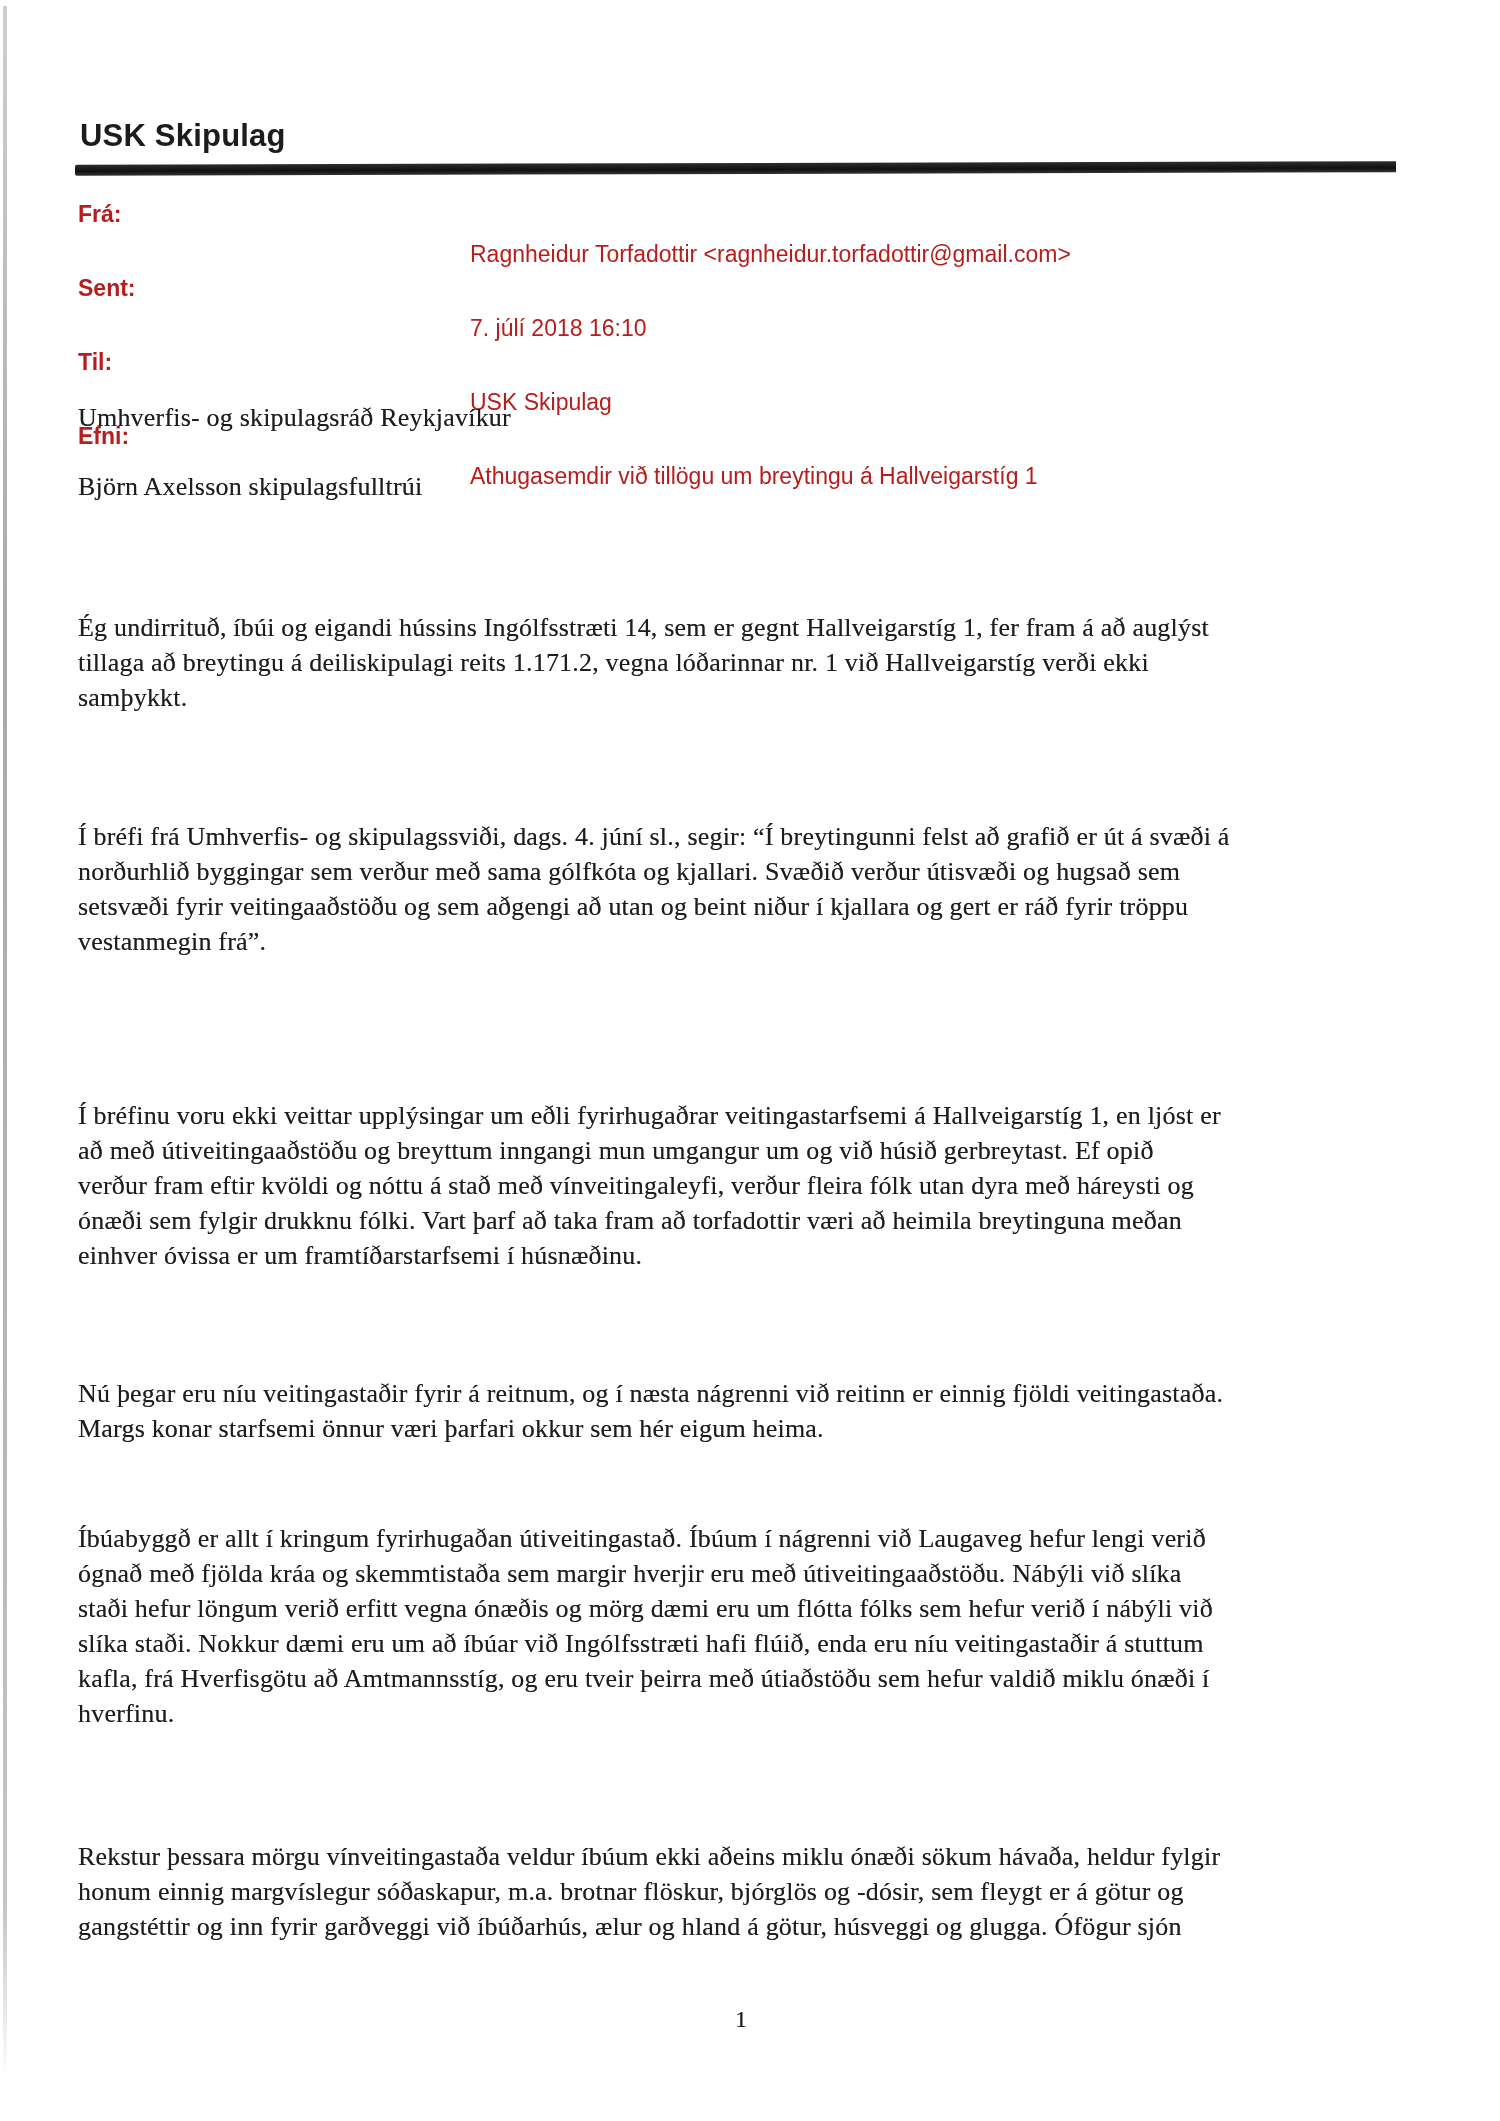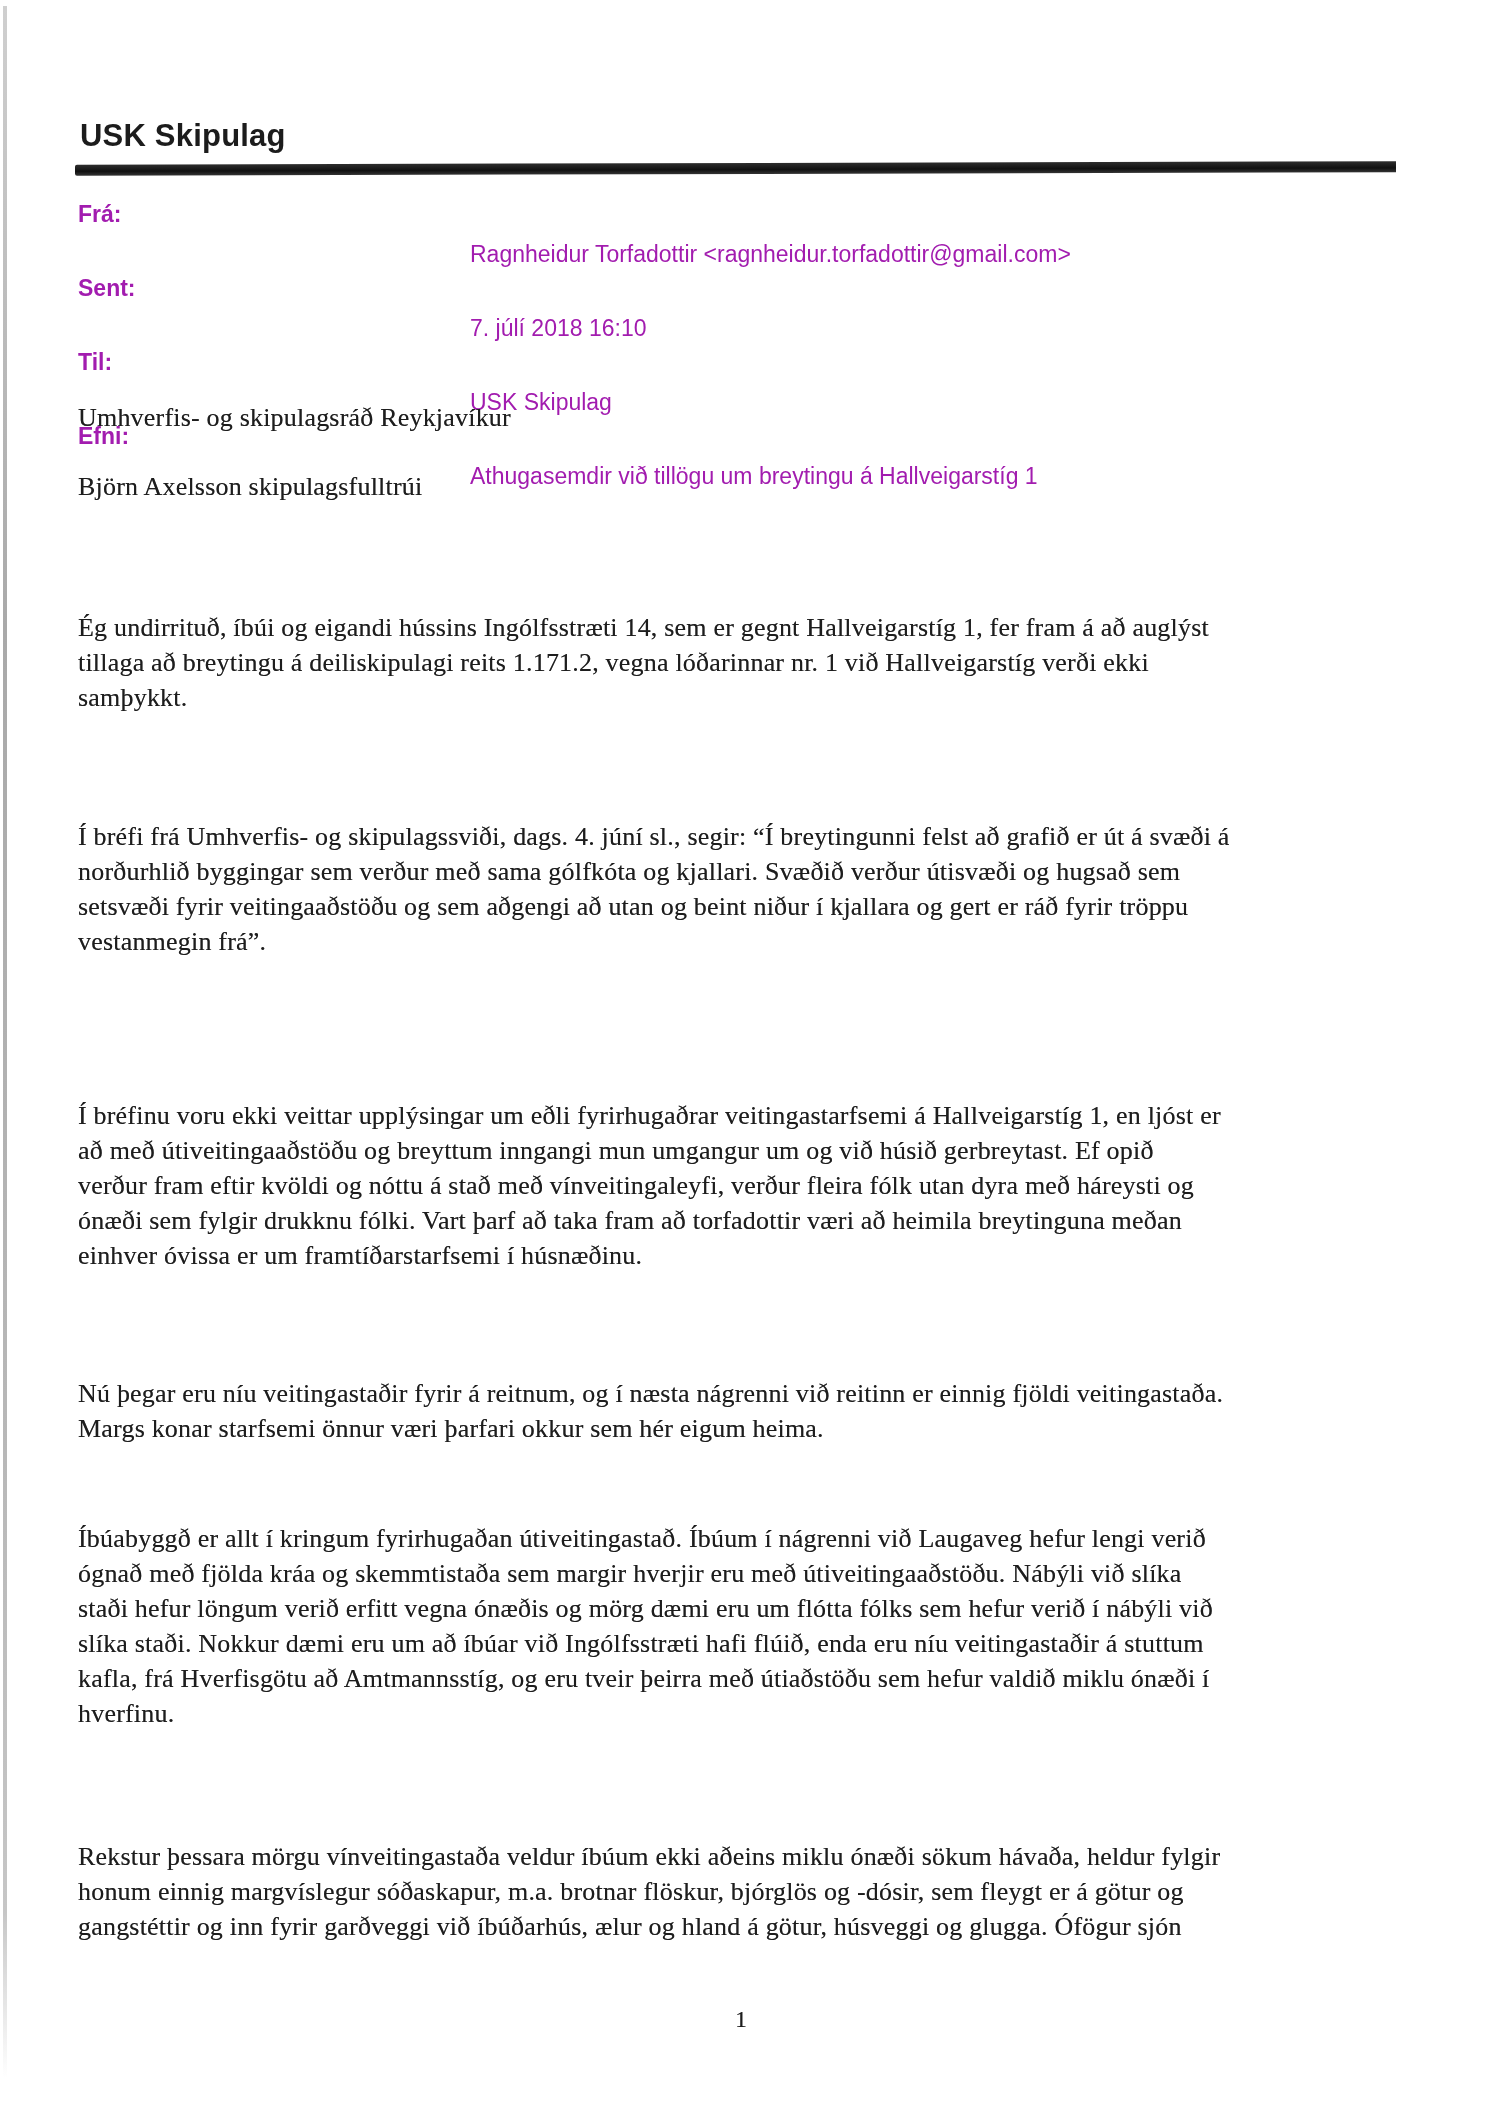--- a/index.html
+++ b/index.html
@@ -19,21 +19,21 @@
     font-weight:bold; font-size:31px; line-height:1.2; color:#1c1c1c; letter-spacing:0.2px;
   }
   .rule {
     position:absolute; left:75px; top:163px; width:1333px; height:11px;
     background:linear-gradient(#2e2e2e,#101010 60%,#343434);
     transform:rotate(-0.15deg); border-radius:2px;
   }
   .hdr {
     position:absolute; left:78px; top:197px;
     font-family:"Liberation Sans","DejaVu Sans",sans-serif;
-    font-size:23px; line-height:34px; color:#a21caf;
+    font-size:23px; line-height:34px; color:#b91c1c;
   }
   .hrow { display:flex; }
   .hlabel { width:392px; font-weight:bold; flex:0 0 392px; }
   .hvalue { font-weight:normal; white-space:nowrap;margin-top:40px; }
 
   .serifblock {
     position:absolute; left:78px;
     font-size:26px; line-height:35px; letter-spacing:0.2px;
     text-shadow:0 0 0.4px rgba(25,25,25,0.55);
   }

